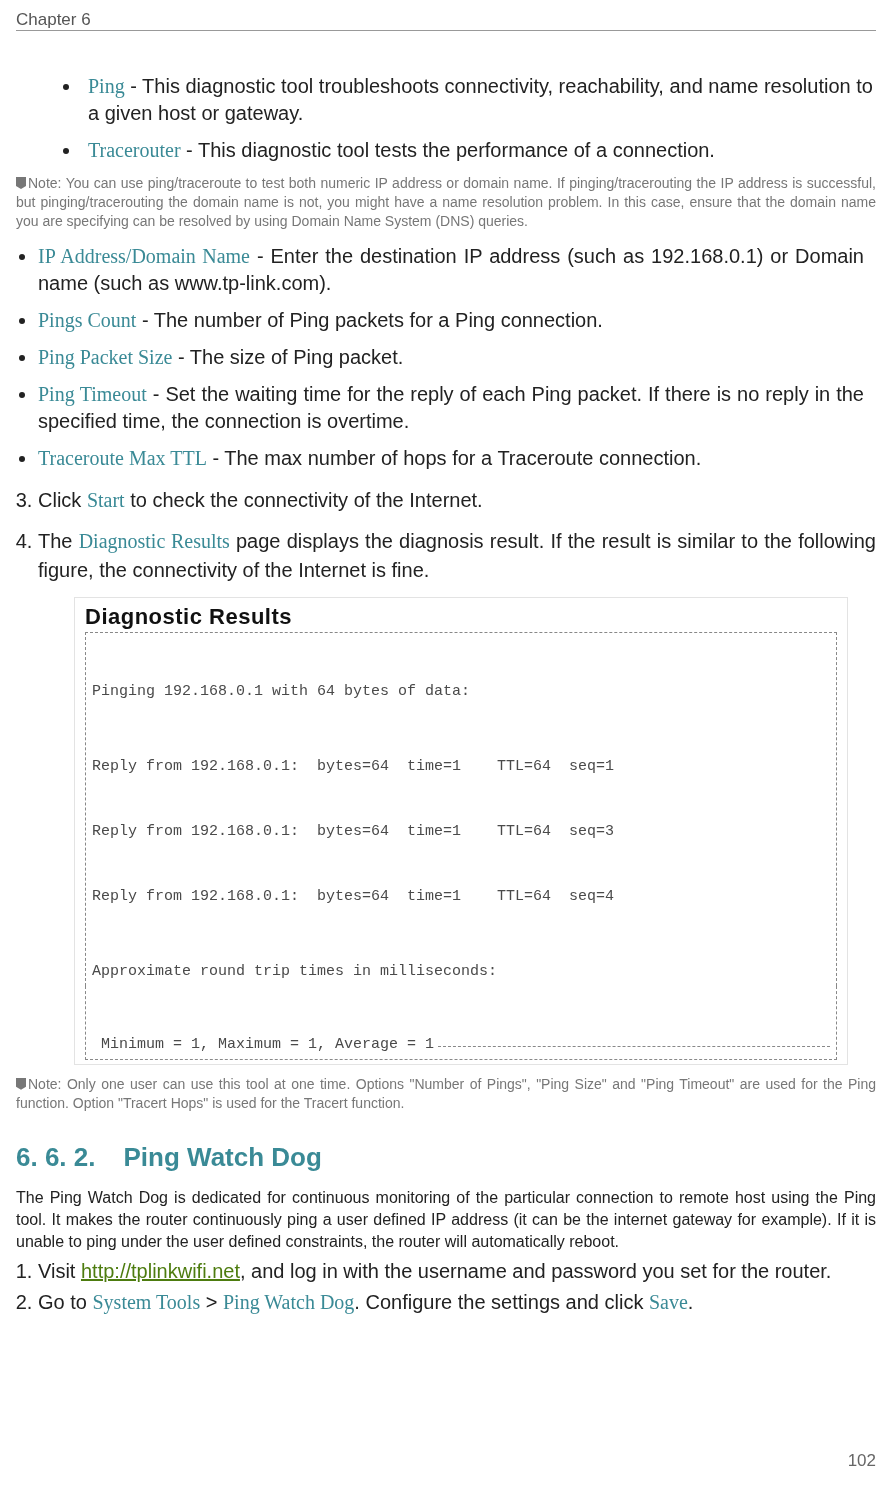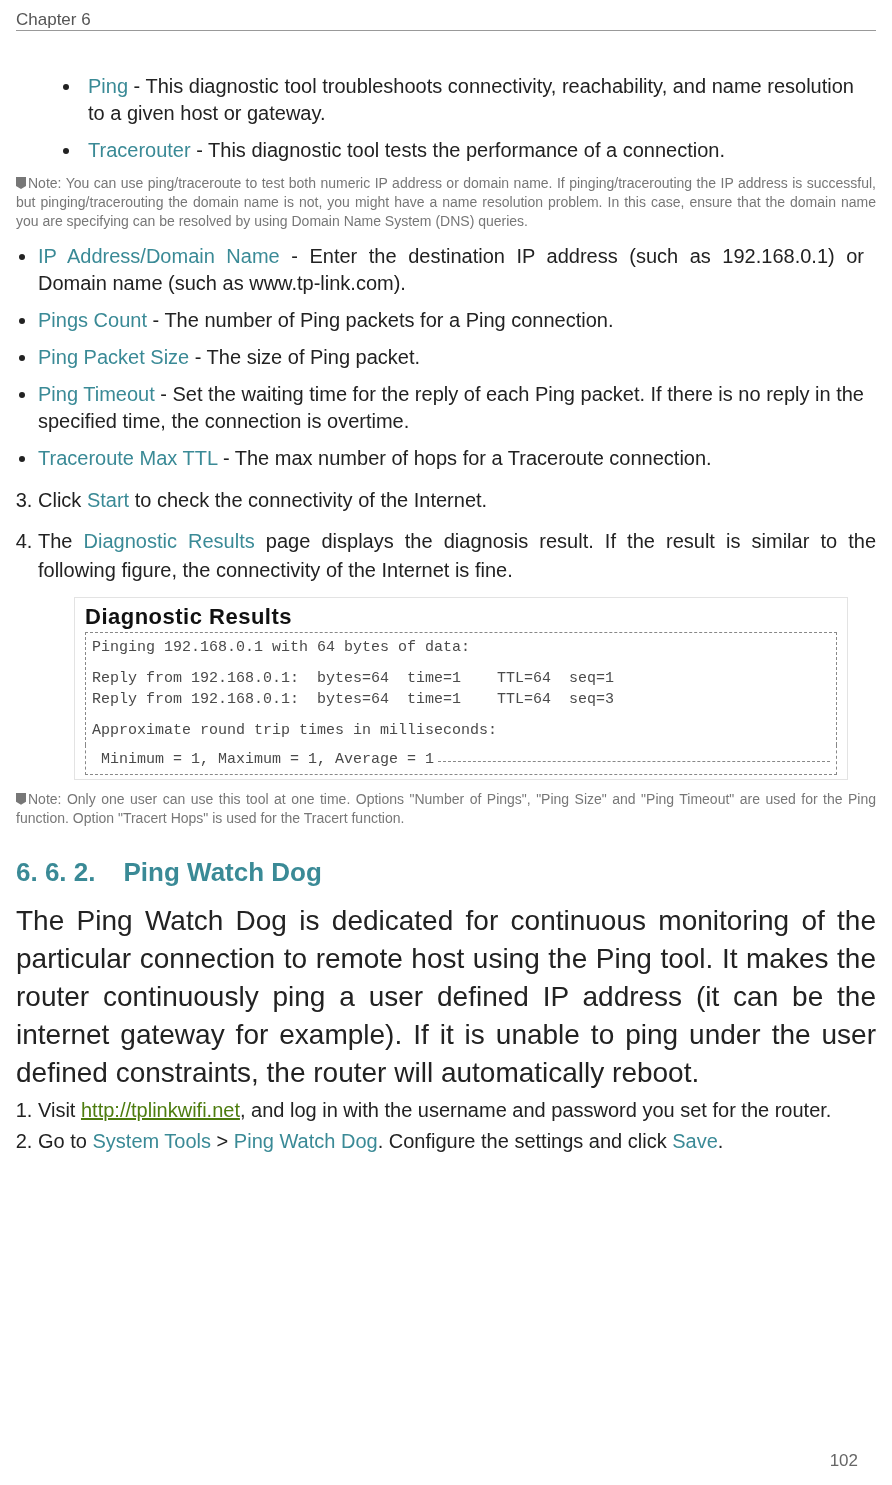--- a/index.html
+++ b/index.html
@@ -19,20 +19,21 @@
   .header-row {
     display: flex;
     justify-content: space-between;
     border-bottom: 1px solid #999;
     margin-bottom: 42px;
     font-size: 17px;
     color: #555;
   }
   .teal {
     color: #3a8a96;
+    font-family: Liberation Serif, serif;
   }
   .body-text {
     font-size: 20px;
     color: #222;
     line-height: 1.35;
   }
   ul.spaced {
     list-style: disc;
     padding-left: 66px;
     margin: 0 0 8px 0;
@@ -102,37 +103,38 @@
     border-left: 1px dashed #888;
     border-right: 1px dashed #888;
     padding: 4px 6px;
   }
   .dash-bot {
     border-bottom: 1px dashed #888;
   }
   .diag-row {
     white-space: pre;
     line-height: 1.4;
+    margin-top: 44px;
   }
   .stat-box {
     border: 2px solid #d44;
     padding: 2px 4px;
     margin: 2px 0;
   }
   h2.section {
     color: #3a8a96;
     font-size: 26px;
     margin: 30px 0 14px 0;
     font-weight: bold;
   }
   h2.section .secnum {
     margin-right: 28px;
   }
   .para {
-    font-size: 28px;
+    font-size: 16px;
     color: #222;
     line-height: 1.35;
     text-align: justify;
     margin-bottom: 6px;
   }
   ol.steps2 {
     padding-left: 22px;
     margin: 0 0 12px 0;
     font-size: 20px;
     color: #222;
@@ -142,21 +144,21 @@
     line-height: 1.35;
     text-align: justify;
   }
   a.url {
     color: #4d7c0f;
     text-decoration: underline;
   }
   .pagenum {
     position: absolute;
     bottom: 14px;
-    right: 34px;
+    right: 16px;
     font-size: 17px;
     color: #666;
   }
 </style>
 </head>
 <body>
 
 <div class="page">
   <div class="header-row">
     <span>Chapter 6</span>
@@ -189,20 +191,21 @@
     <li><span>The </span><span class="teal">Diagnostic Results</span><span> page displays the diagnosis result. If the result is similar to the following figure, the connectivity of the Internet is fine.</span></li>
   </ol>
 
   <div class="diag-box">
     <div class="diag-title">Diagnostic Results</div>
     <div class="dash-side" style="border-top:1px dashed #888;">
       <div class="diag-row">Pinging 192.168.0.1 with 64 bytes of data:</div>
       <div style="height:10px"></div>
       <div class="diag-row">Reply from 192.168.0.1:  bytes=64  time=1    TTL=64  seq=1</div>
       <div class="diag-row">Reply from 192.168.0.1:  bytes=64  time=1    TTL=64  seq=3</div>
+      <div class="diag-row">Reply from 192.168.0.1:  bytes=64  time=1    TTL=64  seq=4</div>
       <div style="height:10px"></div>
       <div class="diag-row">Approximate round trip times in milliseconds:</div>
     </div>
     <div class="dash-side dash-bot" style="display:flex;">
       <div class="diag-row" style="flex:0 0 auto;"> Minimum = 1, Maximum = 1, Average = 1</div>
       <div style="flex:1; border-bottom:1px dashed #888; margin-bottom:8px; margin-left:4px;"></div>
     </div>
   </div>
 
   <div class="note">

